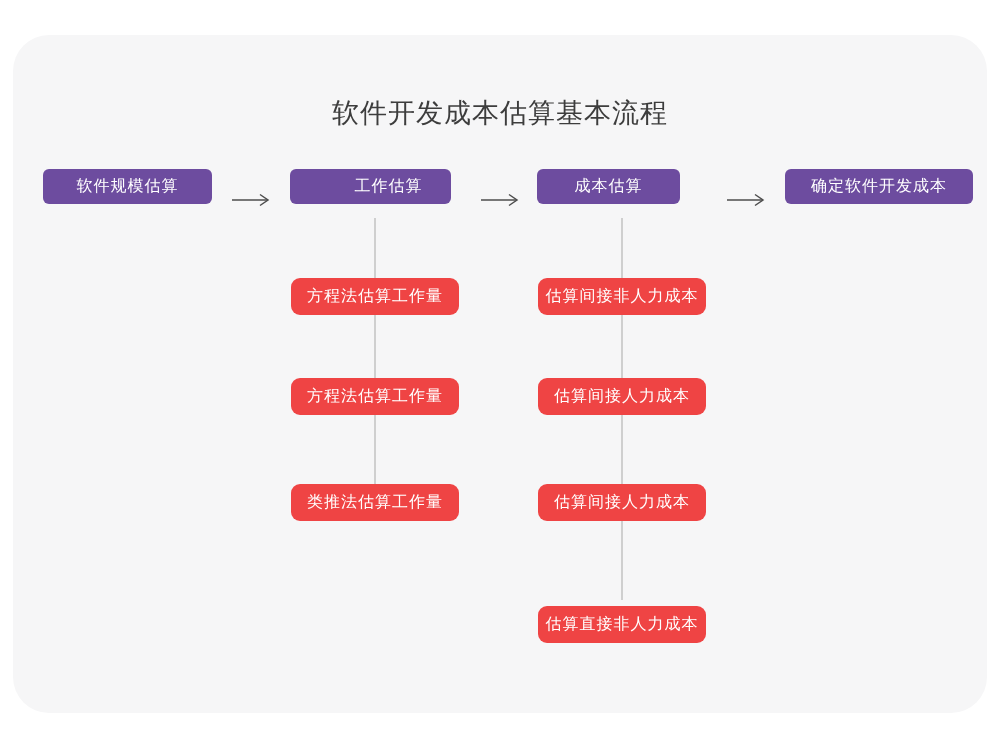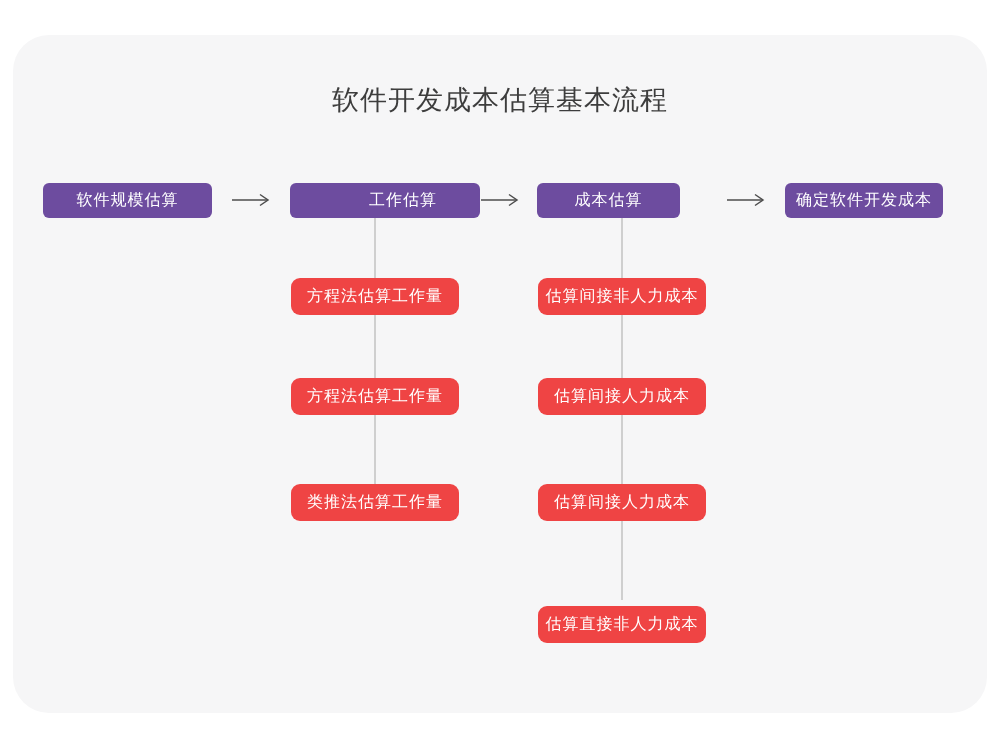--- a/index.html
+++ b/index.html
@@ -12,54 +12,54 @@
   }
   .card {
     position: absolute;
     left: 13px; top: 35px;
     width: 974px; height: 678px;
     background: #f6f6f7;
     border-radius: 36px;
   }
   .diagram-title {
     position: absolute;
-    left: 0; top: 82px;
+    left: 0; top: 95px;
     width: 1000px;
     text-align: center;
     font-size: 27px;
     font-weight: 500;
     color: #3d3d3d;
     letter-spacing: 1px;
   }
   .node {
     position: absolute;
     height: 35px;
     display: flex;
     align-items: center;
     justify-content: center;
     color: #ffffff;
     font-size: 16px;
     letter-spacing: 1px;
     z-index: 2;
   }
   .node.primary {
-    top: 183px;
+    top: 169px;
     background: #6d4c9f;
     border-radius: 6px;
   }
   .node.secondary {
     height: 37px;
     background: #ef4444;
     border-radius: 9px;
   }
   
   .n1 { left: 43px;  width: 169px; }
-  .n2 { left: 290px; width: 190px; padding-left: 36px; }
+  .n2 { left: 290px; width: 161px; padding-left: 36px; }
   .n3 { left: 537px; width: 143px; }
-  .n4 { left: 785px; width: 158px; }
+  .n4 { left: 785px; width: 188px; }
   
   .colL { left: 291px; width: 168px; }
   .colR { left: 538px; width: 168px; text-align: right; }
   .r1 { top: 278px; }
   .r2 { top: 378px; }
   .r3 { top: 484px; }
   .r4 { top: 580px; margin-top: 26px; }
   
   .arrow {
     position: absolute;

